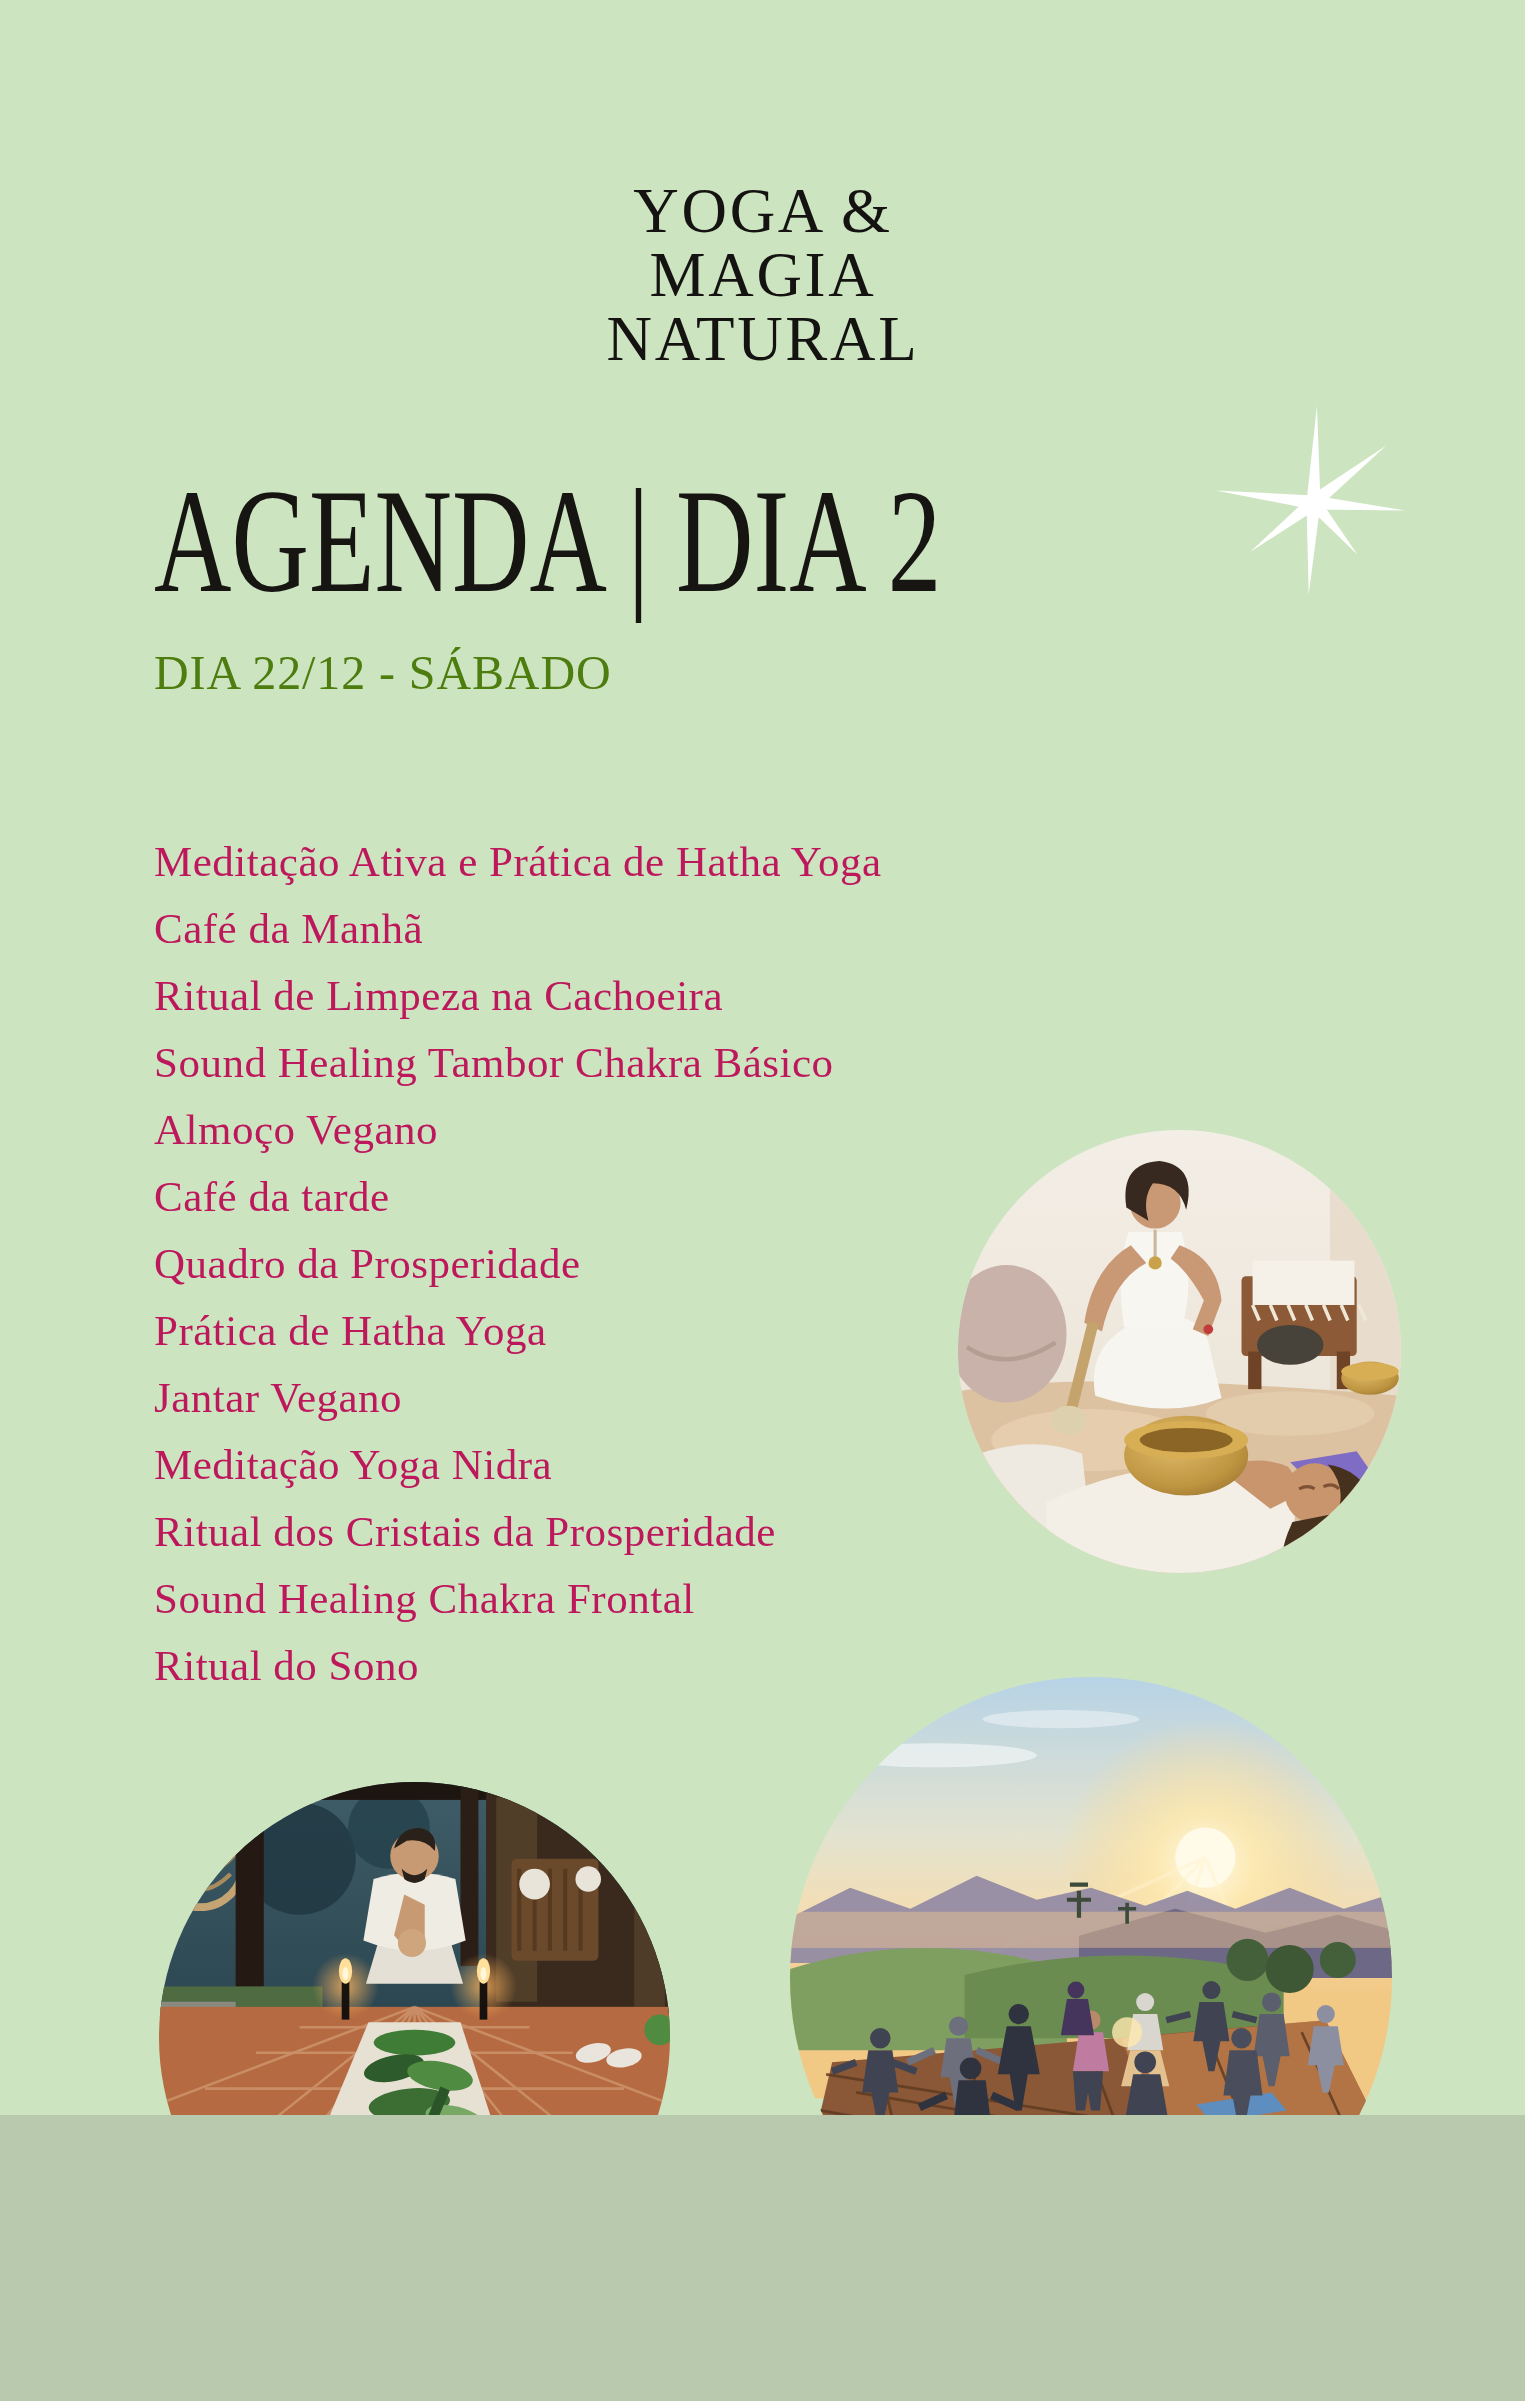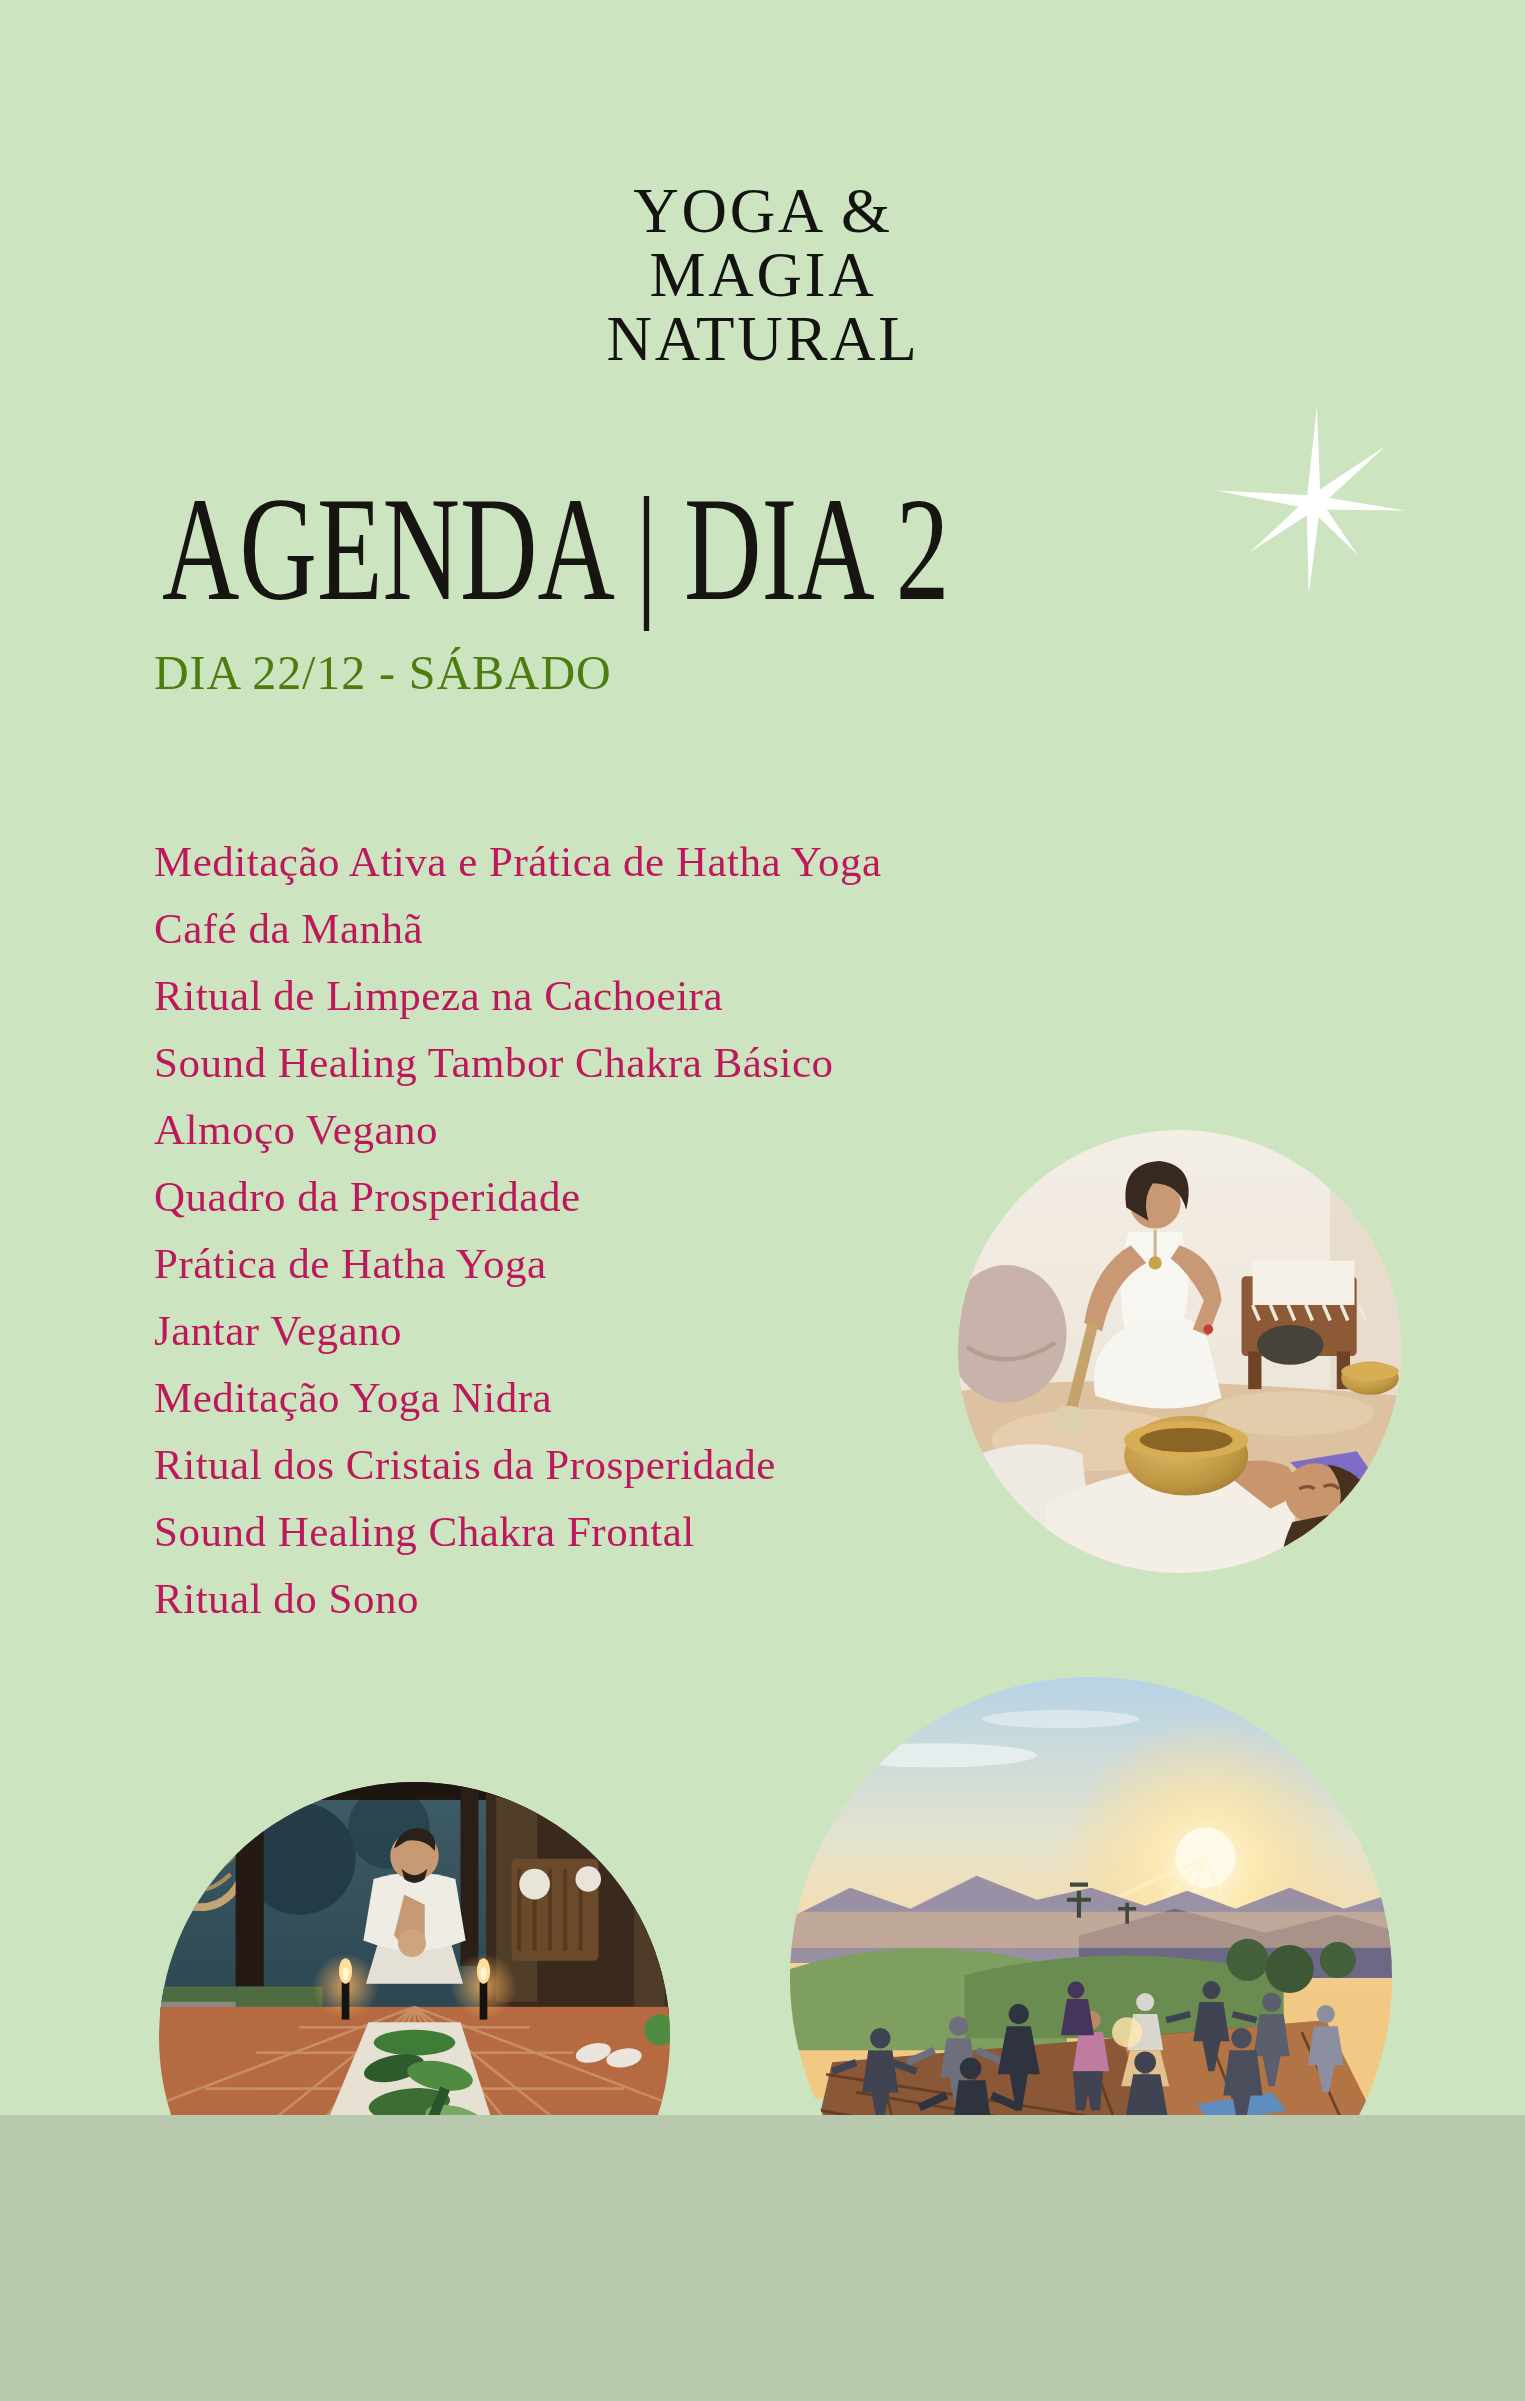--- a/index.html
+++ b/index.html
@@ -18,21 +18,21 @@
     text-align:center;
     font-size:63px;line-height:64px;
     letter-spacing:2.7px;
     color:#141311;
   }
   
   .title{
     position:absolute;top:466px;left:154px;
     font-size:149px;line-height:1;
     font-weight:400;color:#171512;
-    white-space:nowrap;margin:8px;
+    white-space:nowrap;margin:0;
   }
   .title .condense{
     display:inline-block;
     transform:scaleX(0.72);
     transform-origin:left center;
   }
   
   .subtitle{
     position:absolute;top:638px;left:154px;
     font-size:48px;line-height:70px;
@@ -86,20 +86,21 @@
   <div class="subtitle">
     <div>DIA 22/12 - SÁBADO</div>
   </div>
 
   <ul class="agenda">
     <li>Meditação Ativa e Prática de Hatha Yoga</li>
     <li>Café da Manhã</li>
     <li>Ritual de Limpeza na Cachoeira</li>
     <li>Sound Healing Tambor Chakra Básico</li>
     <li>Almoço Vegano</li>
+    <li>Café da tarde</li>
     <li>Quadro da Prosperidade</li>
     <li>Prática de Hatha Yoga</li>
     <li>Jantar Vegano</li>
     <li>Meditação Yoga Nidra</li>
     <li>Ritual dos Cristais da Prosperidade</li>
     <li>Sound Healing Chakra Frontal</li>
     <li>Ritual do Sono</li>
   </ul>
 
   <div class="photo photo-sound" role="img" aria-label="Sound healing com taça tibetana">

